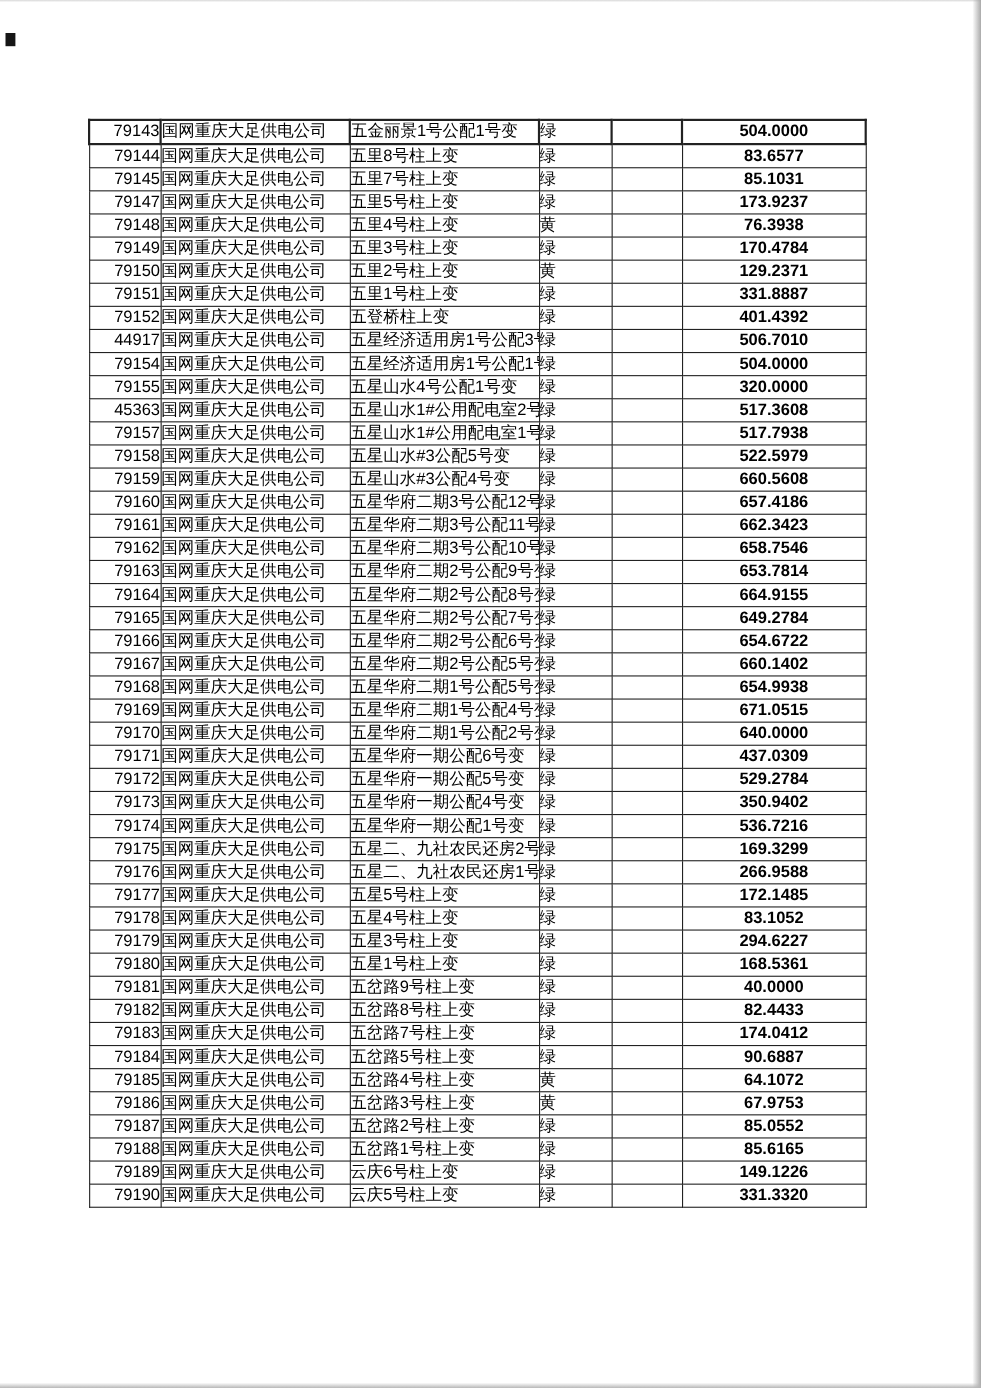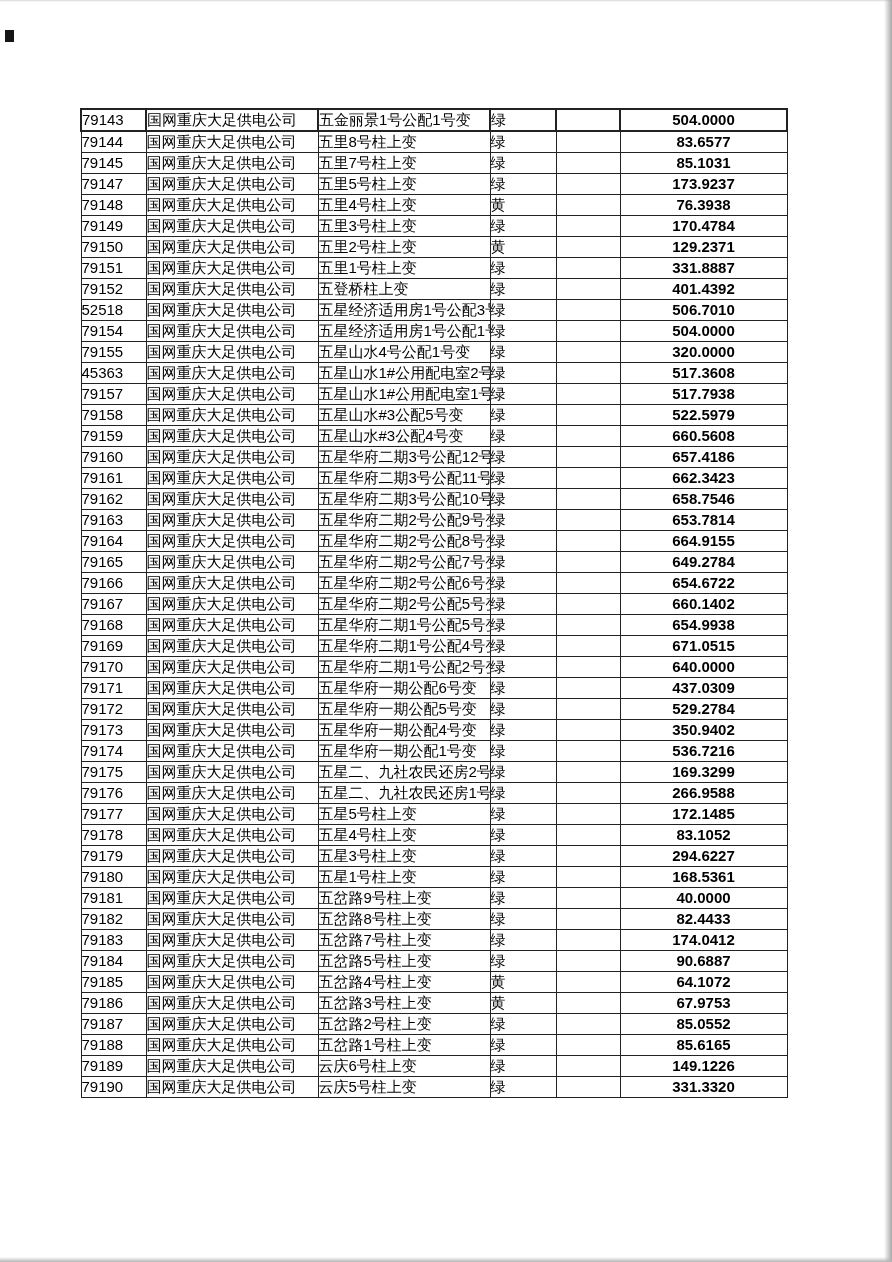--- a/index.html
+++ b/index.html
@@ -44,21 +44,21 @@
   table.sheet td {
     border: 1px solid #222222;
     height: 20.4px;
     padding: 0;
     overflow: hidden;
     white-space: nowrap;
     font-size: 15px;
     line-height: 20px;
     vertical-align: middle;
   }
-  td.td-id     { text-align: left; font-size: 14px; }
+  td.td-id     { text-align: right; font-size: 14px; }
   td.td-company{ padding-left: 4px; }
   td.td-name   { padding-left: 4px; }
   td.td-status { padding-left: 3px; }
   td.td-spacer { }
   td.td-value  { text-align: center; font-size: 14px; font-weight: bold; }
 
   
   table.sheet tbody tr:first-child td { border-width: 2px; }
 </style>
 </head>
@@ -145,21 +145,21 @@
       </tr>
         <tr>
         <td class="td-id">79152</td>
         <td class="td-company">国网重庆大足供电公司</td>
         <td class="td-name">五登桥柱上变</td>
         <td class="td-status">绿</td>
         <td class="td-spacer"></td>
         <td class="td-value">401.4392</td>
       </tr>
         <tr>
-        <td class="td-id">52518</td>
+        <td class="td-id">44917</td>
         <td class="td-company">国网重庆大足供电公司</td>
         <td class="td-name">五星经济适用房1号公配3号变</td>
         <td class="td-status">绿</td>
         <td class="td-spacer"></td>
         <td class="td-value">506.7010</td>
       </tr>
         <tr>
         <td class="td-id">79154</td>
         <td class="td-company">国网重庆大足供电公司</td>
         <td class="td-name">五星经济适用房1号公配1号变</td>

